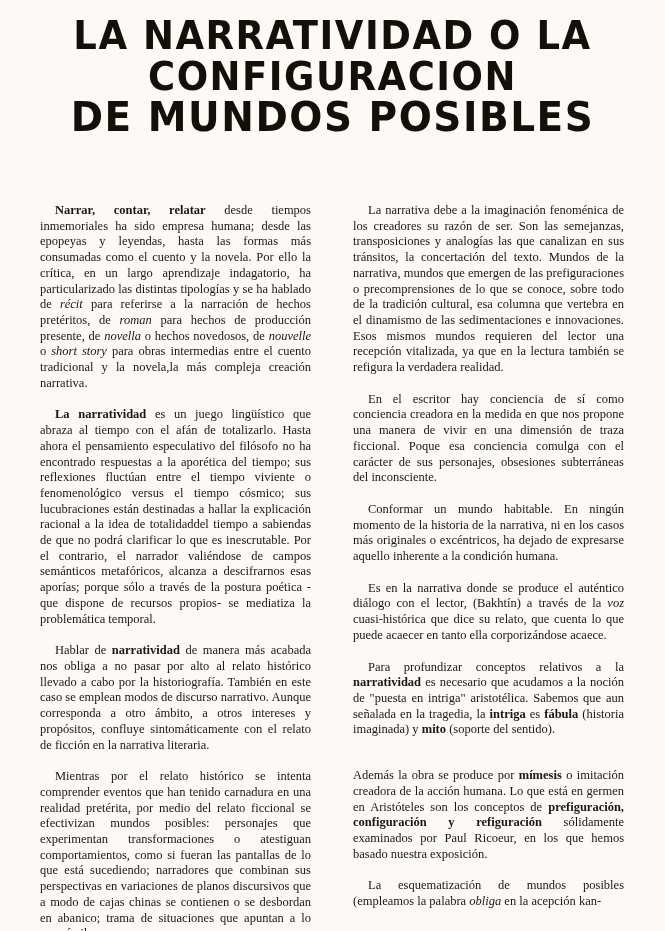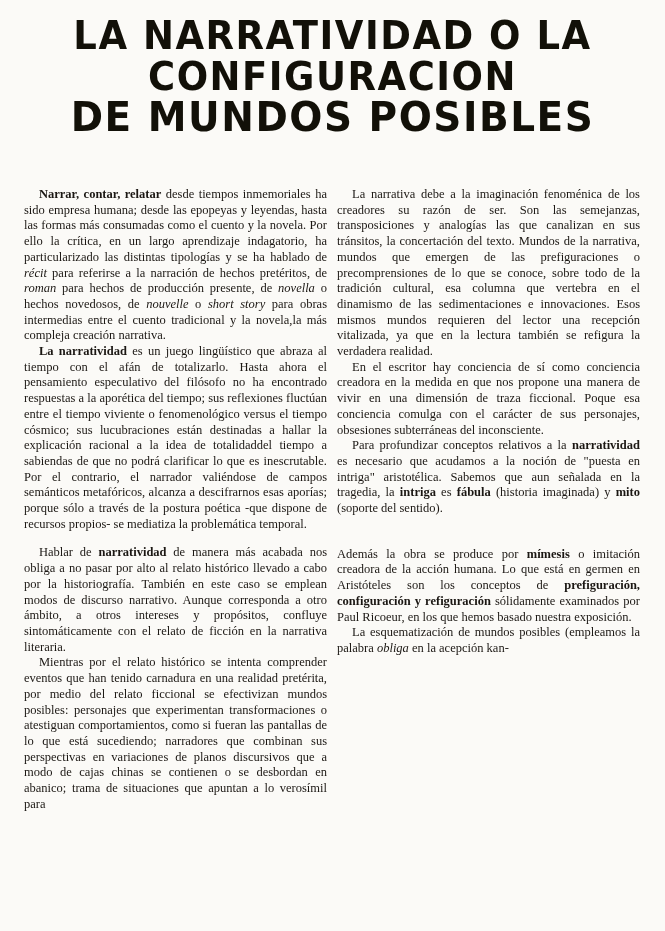--- a/index.html
+++ b/index.html
@@ -40,21 +40,21 @@
     position:absolute;
     top:187px;
     width:303px;
     font-size:12.5px;
     line-height:15.7px;
     text-align:justify;
     color:var(--ink);
   }
   .col-left{left:24px;}
   .col-right{left:337px;}
-  .para{margin:0;padding:0;}
+  .para{margin:16px;padding:0;}
   .para.indent{text-indent:15px;}
   .b{font-weight:bold;}
   .i{font-style:italic;}
   .page-number{
     position:absolute;
     left:608px;
     top:895px;
     font-size:21px;
     font-weight:bold;
     color:#16130e;
@@ -76,20 +76,22 @@
   <div class="col col-left">
       <p class="para indent"><span class="b">Narrar, contar, relatar</span><span> desde tiempos inmemoriales ha sido empresa humana; desde las epopeyas y leyendas, hasta las formas más consumadas como el cuento y la novela. Por ello la crítica, en un largo aprendizaje indagatorio, ha particularizado las distintas tipologías y se ha hablado de </span><span class="i">récit</span><span> para referirse a la narración de hechos pretéritos, de </span><span class="i">roman</span><span> para hechos de producción presente, de </span><span class="i">novella</span><span> o hechos novedosos, de </span><span class="i">nouvelle</span><span> o </span><span class="i">short story</span><span> para obras intermedias entre el cuento tradicional y la novela,la más compleja creación narrativa.</span></p>
       <p class="para indent"><span class="b">La narratividad</span><span> es un juego lingüístico que abraza al tiempo con el afán de totalizarlo. Hasta ahora el pensamiento especulativo del filósofo no ha encontrado respuestas a la aporética del tiempo; sus reflexiones fluctúan entre el tiempo viviente o fenomenológico versus el tiempo cósmico; sus lucubraciones están destinadas a hallar la explicación racional a la idea de totalidaddel tiempo a sabiendas de que no podrá clarificar lo que es inescrutable. Por el contrario, el narrador valiéndose de campos semánticos metafóricos, alcanza a descifrarnos esas aporías; porque sólo a través de la postura poética -que dispone de recursos propios- se mediatiza la problemática temporal.</span></p>
       <p class="para indent" style="margin-top: 13px;"><span>Hablar de </span><span class="b">narratividad</span><span> de manera más acabada nos obliga a no pasar por alto al relato histórico llevado a cabo por la historiografía. También en este caso se emplean modos de discurso narrativo. Aunque corresponda a otro ámbito, a otros intereses y propósitos, confluye sintomáticamente con el relato de ficción en la narrativa literaria.</span></p>
       <p class="para indent"><span>Mientras por el relato histórico se intenta comprender eventos que han tenido carnadura en una realidad pretérita, por medio del relato ficcional se efectivizan mundos posibles: personajes que experimentan transformaciones o atestiguan comportamientos, como si fueran las pantallas de lo que está sucediendo; narradores que combinan sus perspectivas en variaciones de planos discursivos que a modo de cajas chinas se contienen o se desbordan en abanico; trama de situaciones que apuntan a lo verosímil para</span></p>
     </div>
 
   <div class="col col-right">
       <p class="para indent"><span>La narrativa debe a la imaginación fenoménica de los creadores su razón de ser. Son las semejanzas, transposiciones y analogías las que canalizan en sus tránsitos, la concertación del texto. Mundos de la narrativa, mundos que emergen de las prefiguraciones o precomprensiones de lo que se conoce, sobre todo de la tradición cultural, esa columna que vertebra en el dinamismo de las sedimentaciones e innovaciones. Esos mismos mundos requieren del lector una recepción vitalizada, ya que en la lectura también se refigura la verdadera realidad.</span></p>
       <p class="para indent"><span>En el escritor hay conciencia de sí como conciencia creadora en la medida en que nos propone una manera de vivir en una dimensión de traza ficcional. Poque esa conciencia comulga con el carácter de sus personajes, obsesiones subterráneas del inconsciente.</span></p>
+      <p class="para indent"><span>Conformar un mundo habitable. En ningún momento de la historia de la narrativa, ni en los casos más originales o excéntricos, ha dejado de expresarse aquello inherente a la condición humana.</span></p>
+      <p class="para indent"><span>Es en la narrativa donde se produce el auténtico diálogo con el lector, (Bakhtín) a través de la </span><span class="i">voz</span><span> cuasi-histórica que dice su relato, que cuenta lo que puede acaecer en tanto ella corporizándose acaece.</span></p>
       <p class="para indent"><span>Para profundizar conceptos relativos a la </span><span class="b">narratividad</span><span> es necesario que acudamos a la noción de "puesta en intriga" aristotélica. Sabemos que aun señalada en la tragedia, la </span><span class="b">intriga</span><span> es </span><span class="b">fábula</span><span> (historia imaginada) y </span><span class="b">mito</span><span> (soporte del sentido).</span></p>
       <p class="para" style="margin-top: 30px;"><span>Además la obra se produce por </span><span class="b">mímesis</span><span> o imitación creadora de la acción humana. Lo que está en germen en Aristóteles son los conceptos de </span><span class="b">prefiguración, configuración y refiguración</span><span> sólidamente examinados por Paul Ricoeur, en los que hemos basado nuestra exposición.</span></p>
       <p class="para indent"><span>La esquematización de mundos posibles (empleamos la palabra </span><span class="i">obliga</span><span> en la acepción kan-</span></p>
     </div>
 
   <div class="page-number">13</div>
 
 </div>
 
 </body></html>

